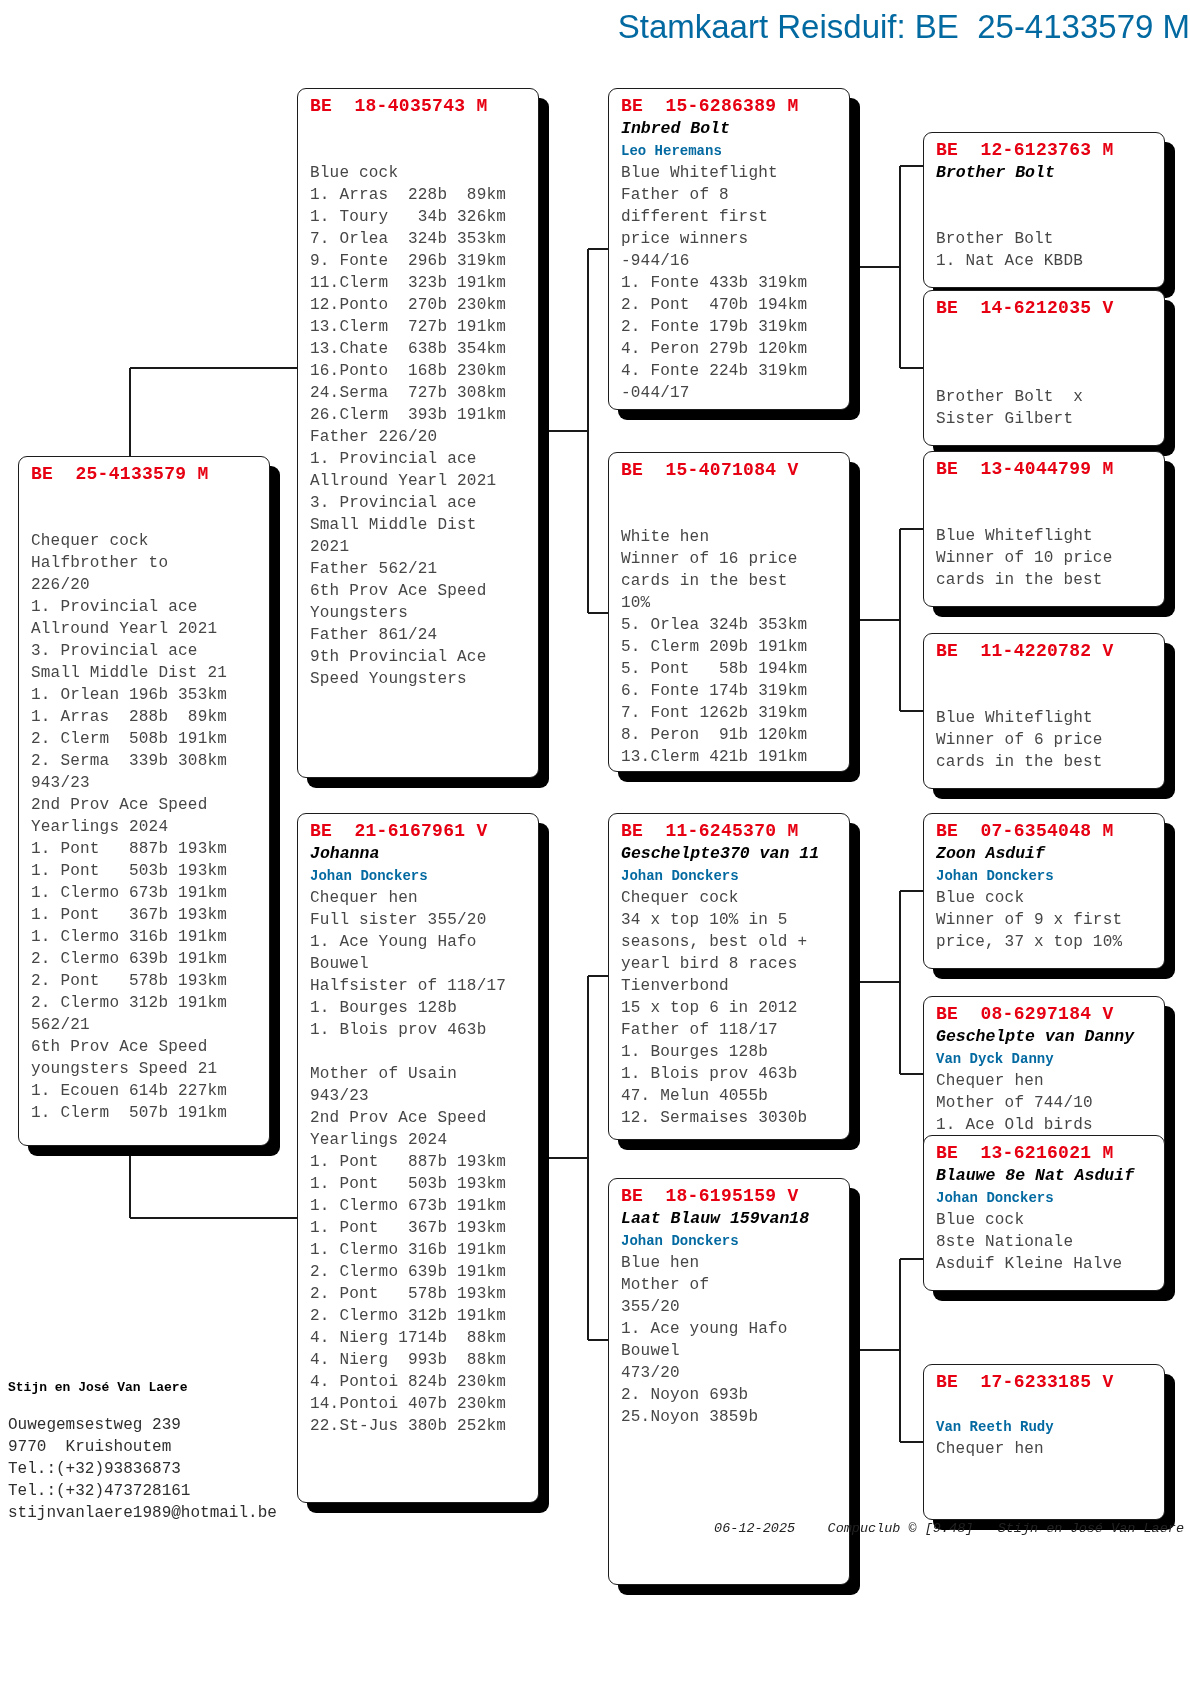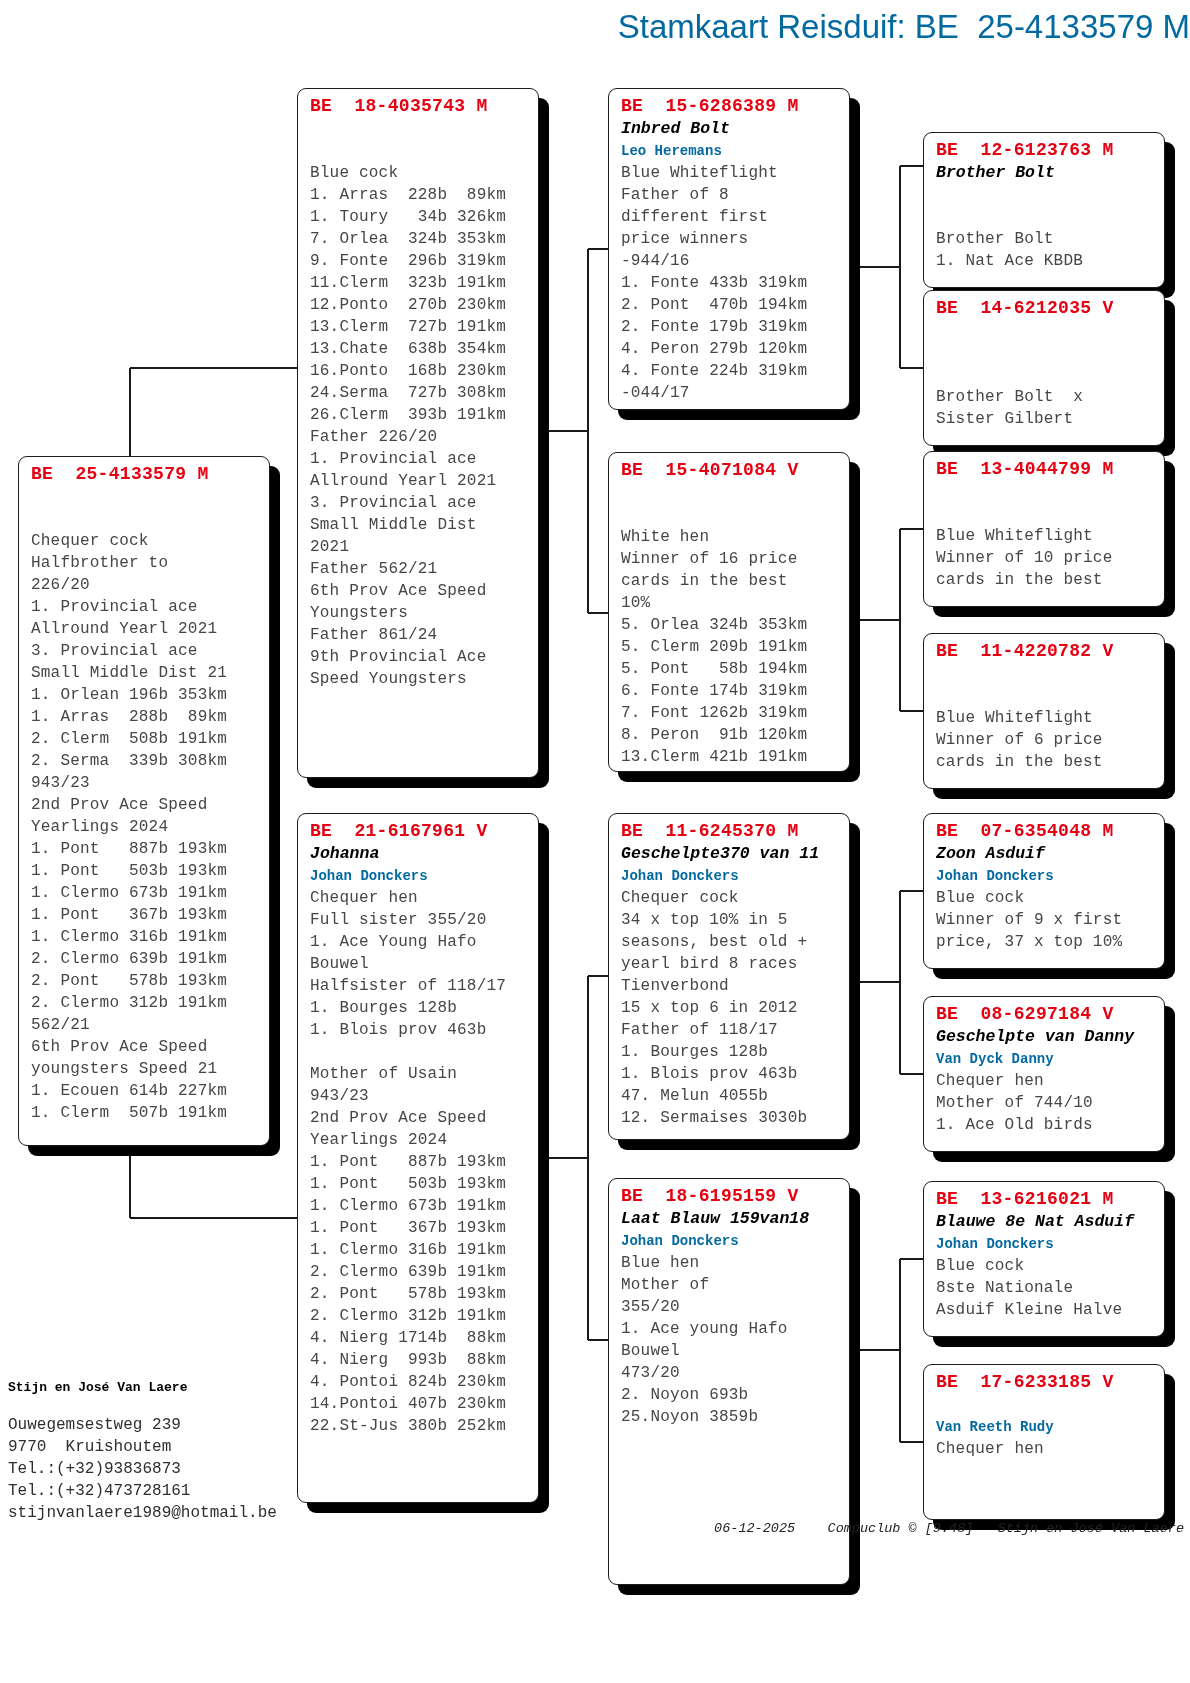--- a/index.html
+++ b/index.html
@@ -25,21 +25,21 @@
   .pos-3{left:608px;top:88px;width:242px;height:322px;}
   .pos-4{left:608px;top:452px;width:242px;height:320px;}
   .pos-5{left:608px;top:813px;width:242px;height:327px;}
   .pos-6{left:608px;top:1178px;width:242px;height:407px;}
   .pos-7{left:923px;top:88px;width:242px;height:156px;margin-top:44px;}
   .pos-8{left:923px;top:290px;width:242px;height:156px;}
   .pos-9{left:923px;top:451px;width:242px;height:156px;}
   .pos-10{left:923px;top:633px;width:242px;height:156px;}
   .pos-11{left:923px;top:813px;width:242px;height:156px;}
   .pos-12{left:923px;top:996px;width:242px;height:156px;}
-  .pos-13{left:923px;top:1181px;width:242px;height:156px;}
+  .pos-13{left:923px;top:1135px;width:242px;height:156px;}
   .pos-14{left:923px;top:1364px;width:242px;height:156px;}
   .owner{position:absolute;left:8px;top:1376px;z-index:1;}
   .owner-name{font-weight:bold;font-size:13px;line-height:24px;color:#000;white-space:pre;margin-bottom:14px;}
   .owner-line{font-size:16px;line-height:22px;color:#2e2e2e;white-space:pre;}
   .footer{position:absolute;right:6px;top:1521px;z-index:1;font-style:italic;font-size:13.5px;
           color:#222;white-space:pre;margin-left:23px;}
 </style>
 </head>
 <body>
 

